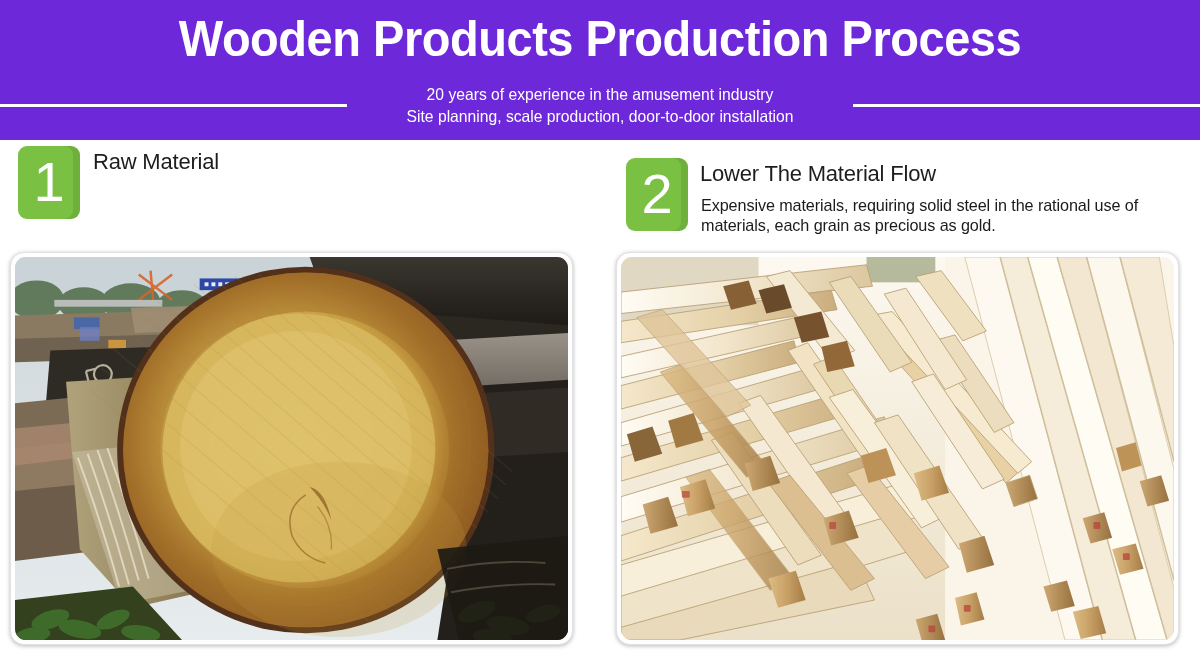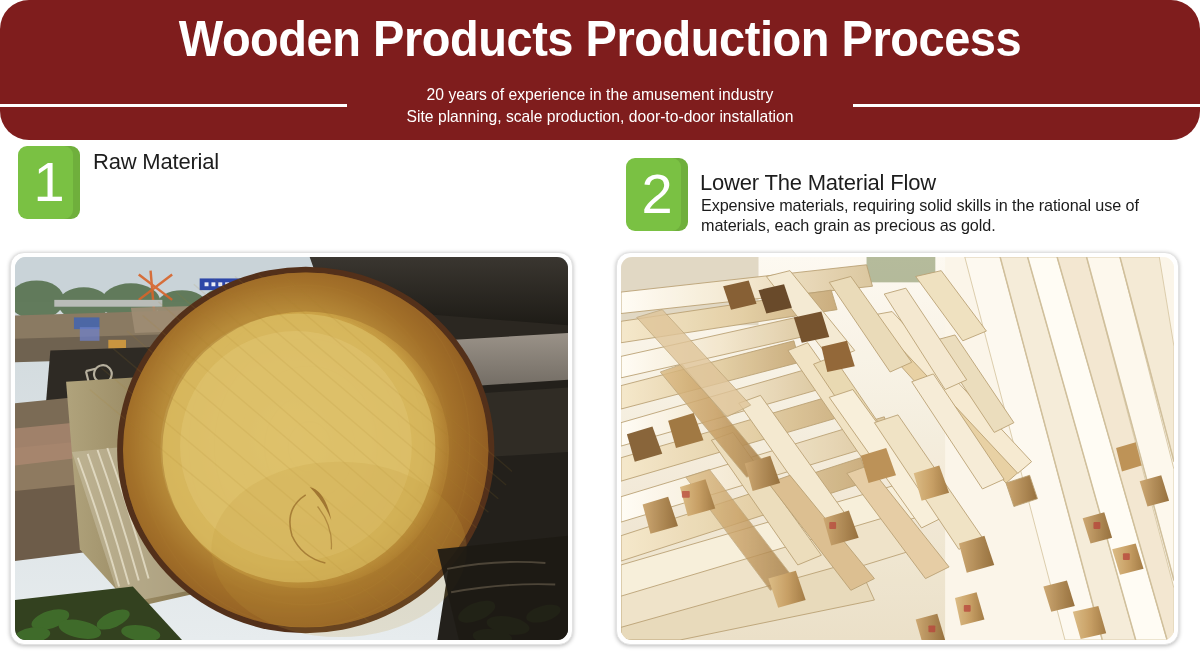--- a/index.html
+++ b/index.html
@@ -8,23 +8,22 @@
   body {
     background:#ffffff;
     font-family:"Liberation Sans", sans-serif;
     -webkit-font-smoothing:antialiased;
   }
   .page { position:relative; width:1200px; height:660px; background:#fff; }
 
   
   .banner {
     position:absolute; left:0; top:0; width:1200px; height:140px;
-    background:#7f1d1d;
+    background:#6d28d9;
     overflow:hidden;
-    border-radius:29px;
   }
   .banner-title {
     position:absolute; left:0; top:8px; width:1200px;
     text-align:center;
     color:#ffffff;
     font-family:"Liberation Sans", sans-serif;
     font-weight:bold;
     font-size:50px;
     line-height:62px;
     letter-spacing:-0.5px;
@@ -72,21 +71,21 @@
     position:absolute;
     color:#1d1d1d;
     font-family:"Liberation Sans", sans-serif;
     font-weight:normal;
     font-size:22px;
     line-height:38px;
     letter-spacing:-0.2px;
     white-space:nowrap;
   }
   .head-title-1 { left:93px; top:3px; }
-  .head-title-2 { left:700px; top:15px;margin-top:9px; }
+  .head-title-2 { left:700px; top:15px; }
 
   .head-body {
     position:absolute;
     color:#1b1b1b;
     font-family:"Liberation Sans", sans-serif;
     font-size:16.2px;
     line-height:19.5px;
     letter-spacing:-0.1px;
   }
   .head-body-1 { left:94px; top:44px; width:485px; }
@@ -125,21 +124,21 @@
   </div>
 
   <div class="col col-left">
     <div class="badge badge-1">1</div>
     <div class="head-title head-title-1">Raw Material</div>
   </div>
 
   <div class="col col-right">
     <div class="badge badge-2">2</div>
     <div class="head-title head-title-2">Lower The Material Flow</div>
-    <div class="head-body head-body-2">Expensive materials, requiring solid skills in the rational use of materials, each grain as precious as gold.</div>
+    <div class="head-body head-body-2">Expensive materials, requiring solid steel in the rational use of materials, each grain as precious as gold.</div>
   </div>
 
   <div class="photo photo-left">
     <div class="photo-inner">
       <svg viewBox="0 0 563 393" preserveAspectRatio="none">
         <defs>
           <linearGradient id="sky1" x1="0" y1="0" x2="0" y2="1">
             <stop offset="0" stop-color="#cdd6da"></stop>
               <stop offset="1" stop-color="#e7ecee"></stop>
           </linearGradient>

